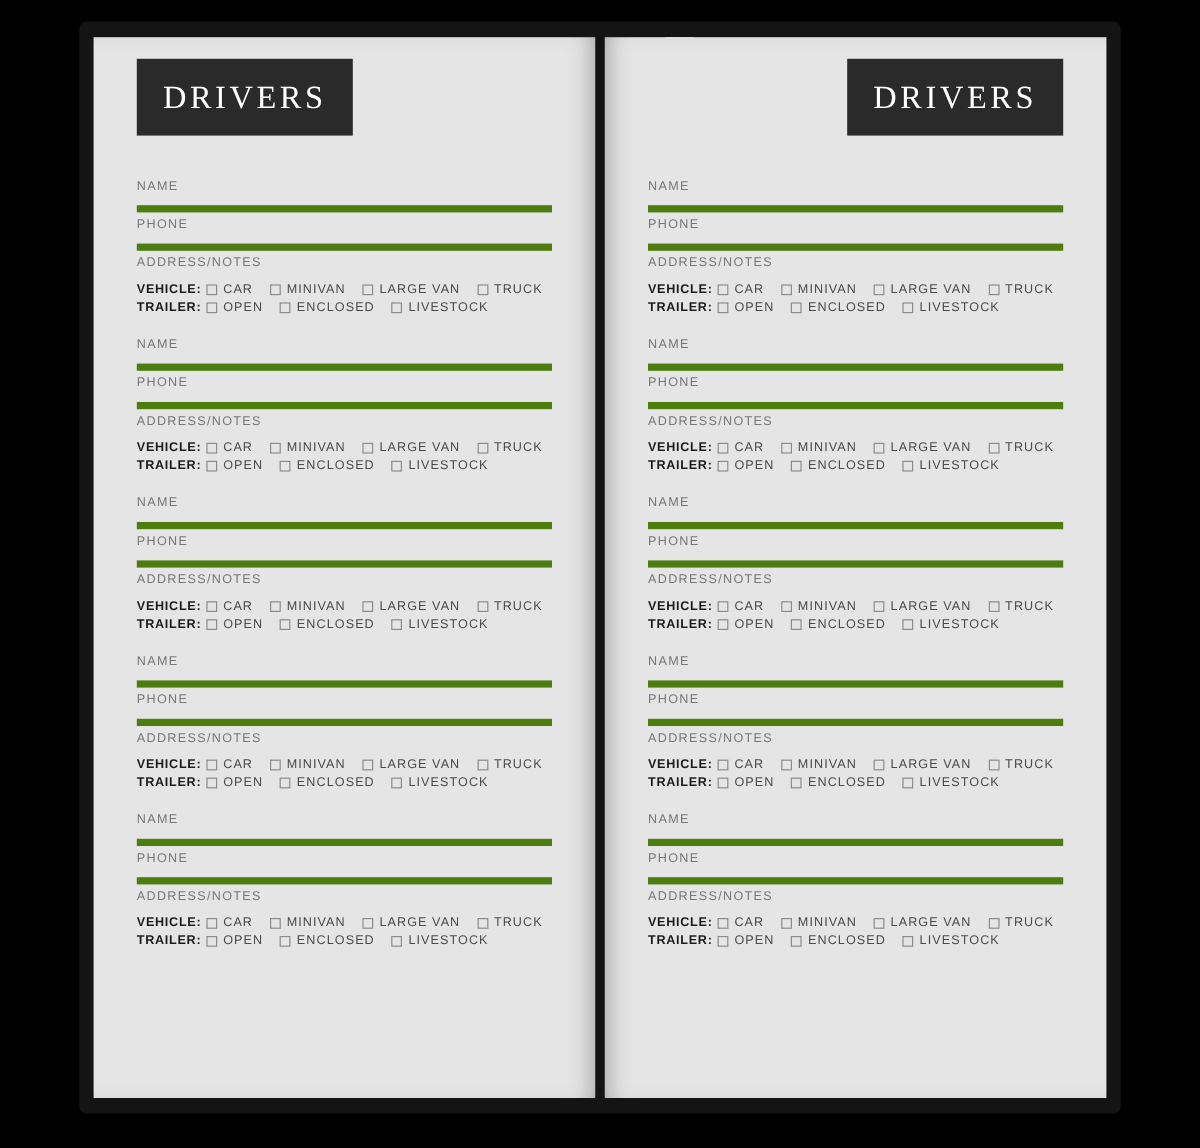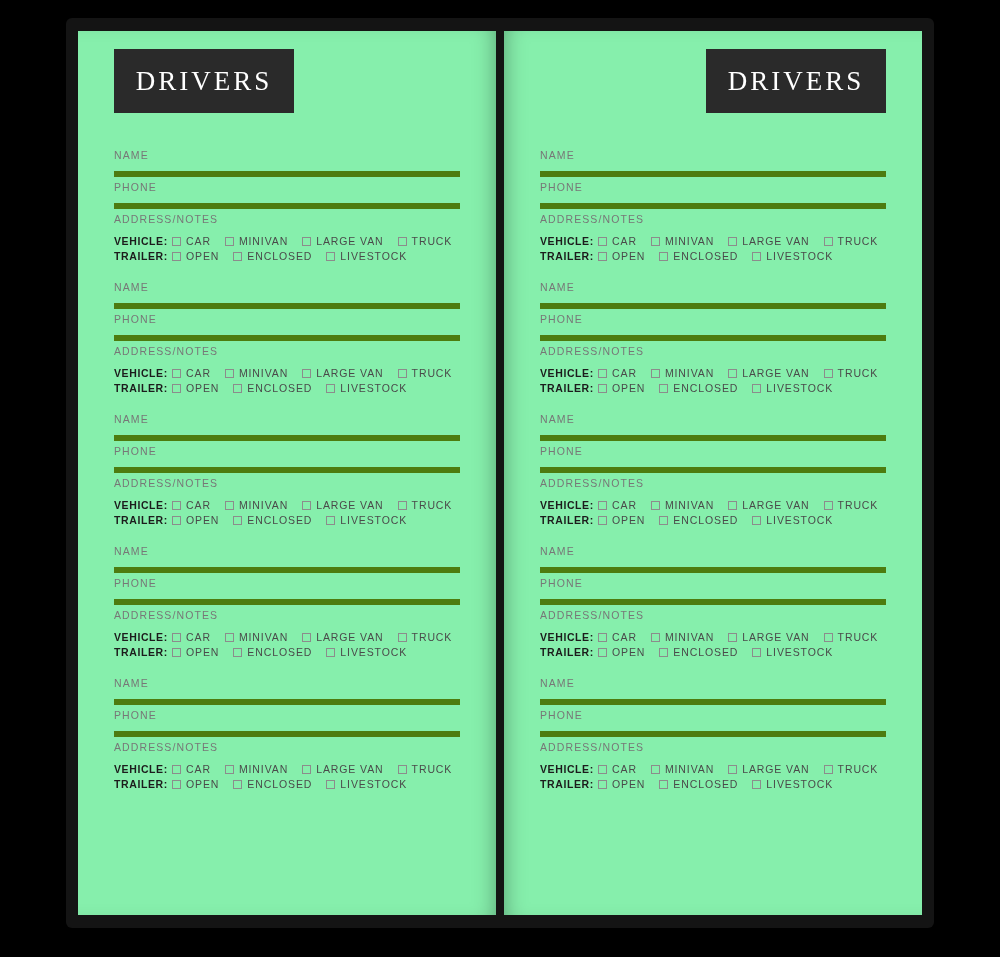--- a/index.html
+++ b/index.html
@@ -30,21 +30,21 @@
     height: 910px;
     background: #141414;
     border-radius: 6px;
     box-shadow: 0 0 22px rgba(0,0,0,0.9);
   }
 
   .page {
     position: absolute;
     top: 13px;
     height: 884px;
-    background: #86efac;
+    background: #e5e5e5;
   }
   .page-left {
     left: 12px;
     width: 418px;
     box-shadow: inset -14px 0 22px -14px rgba(0,0,0,0.35);
   }
   .page-right {
     right: 12px;
     width: 418px;
     box-shadow: inset 14px 0 22px -14px rgba(0,0,0,0.35);

